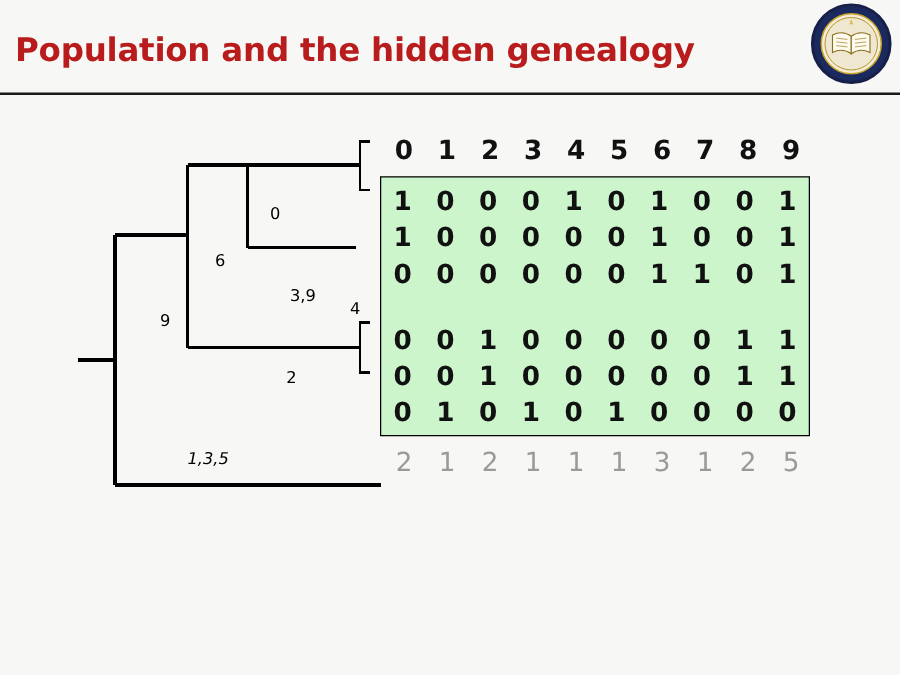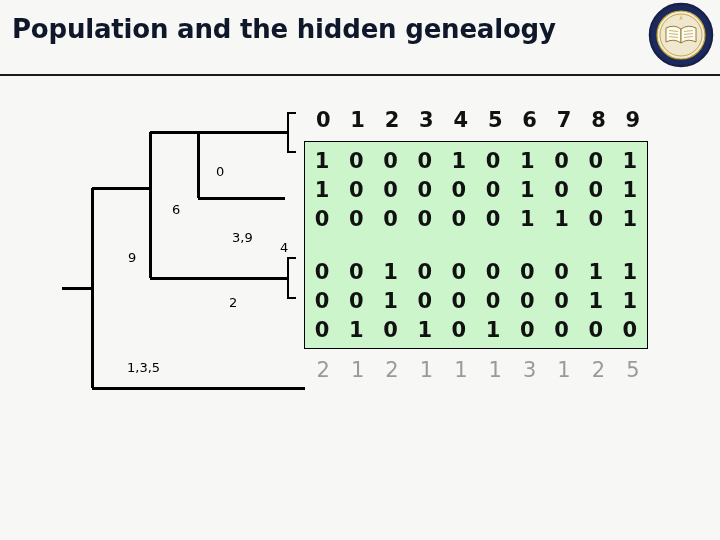--- a/index.html
+++ b/index.html
@@ -16,25 +16,25 @@
   }
 
   
   #slide-header {
     position: absolute;
     left: 0; top: 0;
     width: 720px; height: 76px;
   }
   #slide-title {
     position: absolute;
-    left: 12px; top: 14px;
+    left: 12px; top: 26px;
     font-family: "DejaVu Sans", sans-serif;
     font-size: 26px;
     font-weight: bold;
-    color: #0f172a;
+    color: #b91c1c;
     letter-spacing: -0.2px;
     white-space: nowrap;
   }
   #header-rule {
     position: absolute;
     left: 0; top: 74px;
     width: 720px; height: 0;
     border-top: 2px solid #1a1a1a;
   }
   #uc-seal {
@@ -173,21 +173,21 @@
       <path d="M296 168 L288 168 L288 208 L296 208"></path>
     </g>
   </svg>
 
   <div class="tree-label" style="left:280px; top:150px;">4</div>
   <div class="tree-label" style="left:216px; top:74px;">0</div>
   <div class="tree-label" style="left:172px; top:112px;">6</div>
   <div class="tree-label" style="left:232px; top:140px;">3,9</div>
   <div class="tree-label" style="left:128px; top:160px;">9</div>
   <div class="tree-label" style="left:229px; top:205px;">2</div>
-  <div class="tree-label" style="left:127px; top:270px;">1,3,5</div>
+  <div class="tree-label" style="left:150px; top:270px;font-style:italic;">1,3,5</div>
 </div>
 
 <div id="matrix-panel">
 
   <div id="column-headers">
     <div class="col-head">0</div>
     <div class="col-head">1</div>
     <div class="col-head">2</div>
     <div class="col-head">3</div>
     <div class="col-head">4</div>

